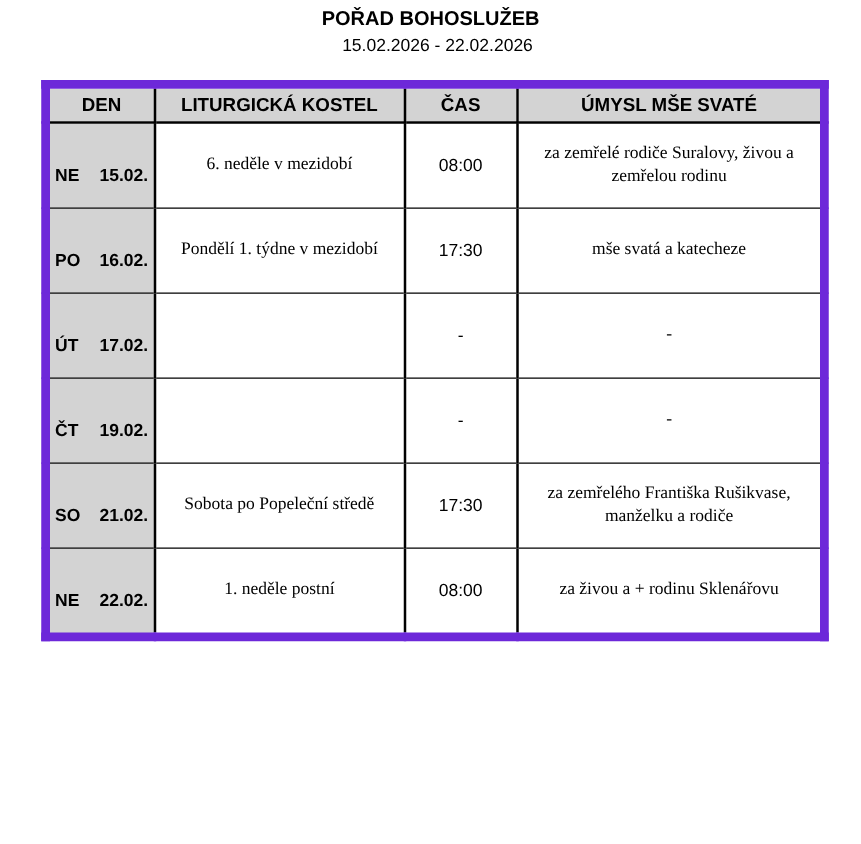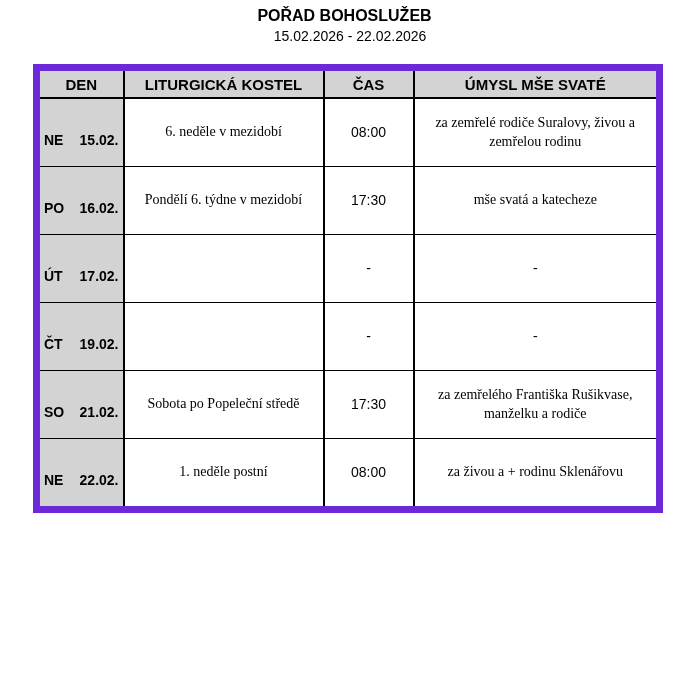--- a/index.html
+++ b/index.html
@@ -106,21 +106,21 @@
         <td class="time-cell">08:00</td>
         <td class="intention-cell">za zemřelé rodiče Suralovy, živou a zemřelou rodinu</td>
       </tr>
       <tr>
         <td class="day-cell gray-bg">
           <div class="day-inner">
             <span>PO</span>
             <span>16.02.</span>
           </div>
         </td>
-        <td class="celebration-cell">Pondělí 6. týdne v mezidobí</td>
+        <td class="celebration-cell">Pondělí 1. týdne v mezidobí</td>
         <td class="time-cell">17:30</td>
         <td class="intention-cell">mše svatá a katecheze</td>
       </tr>
       <tr>
         <td class="day-cell gray-bg">
           <div class="day-inner">
             <span>ÚT</span>
             <span>17.02.</span>
           </div>
         </td>

